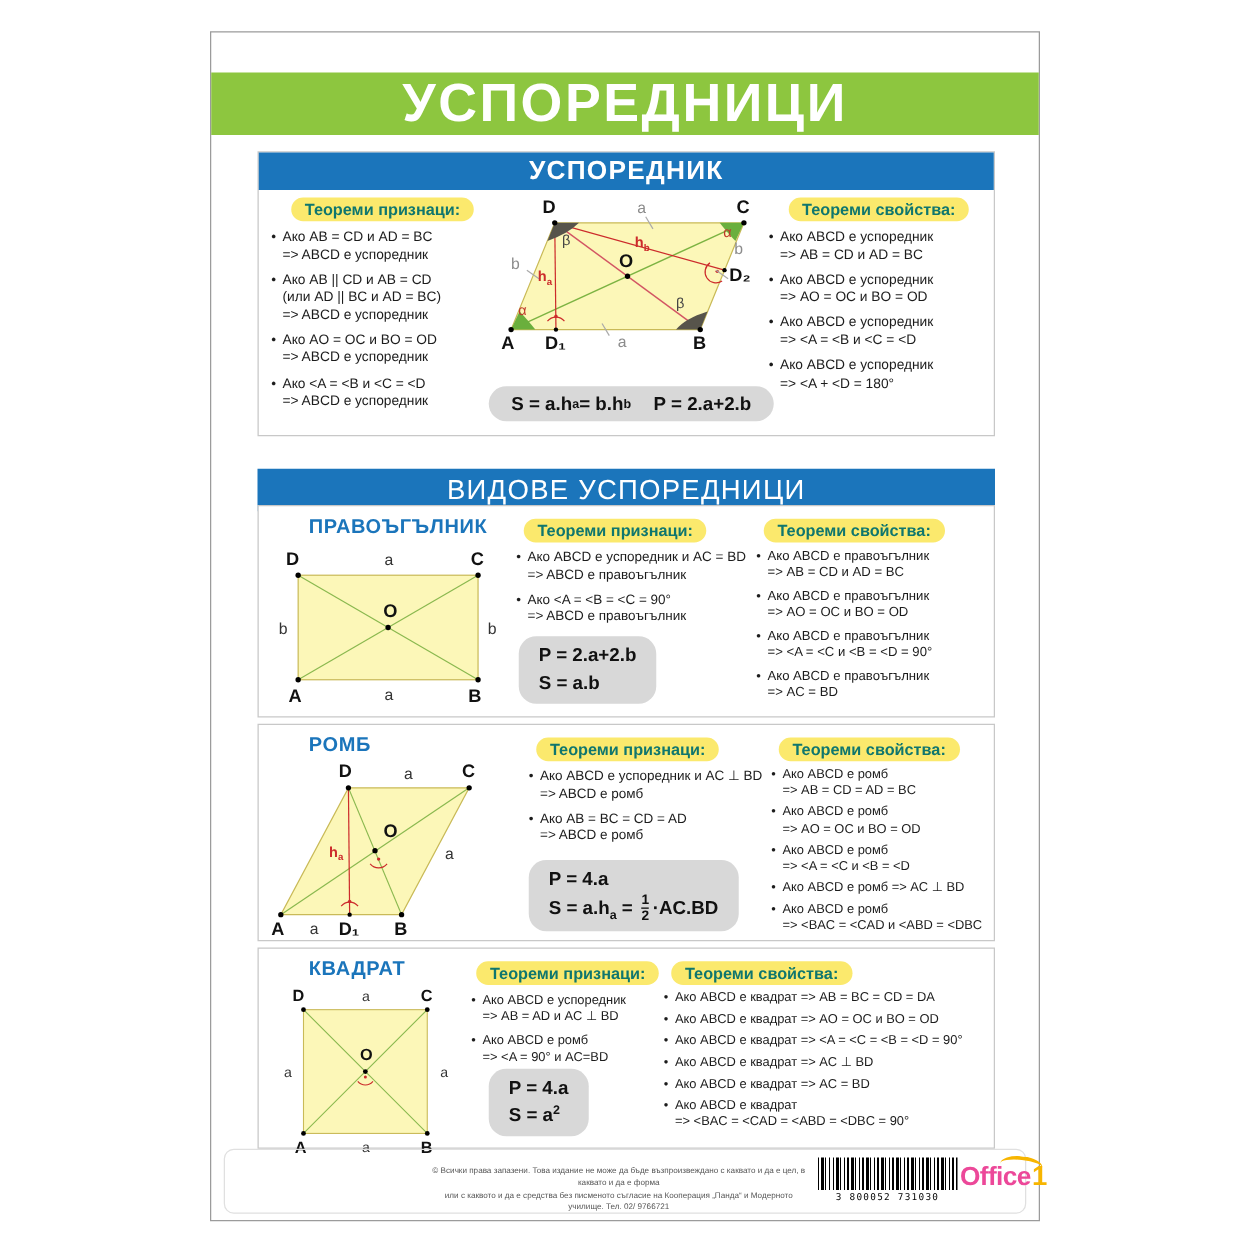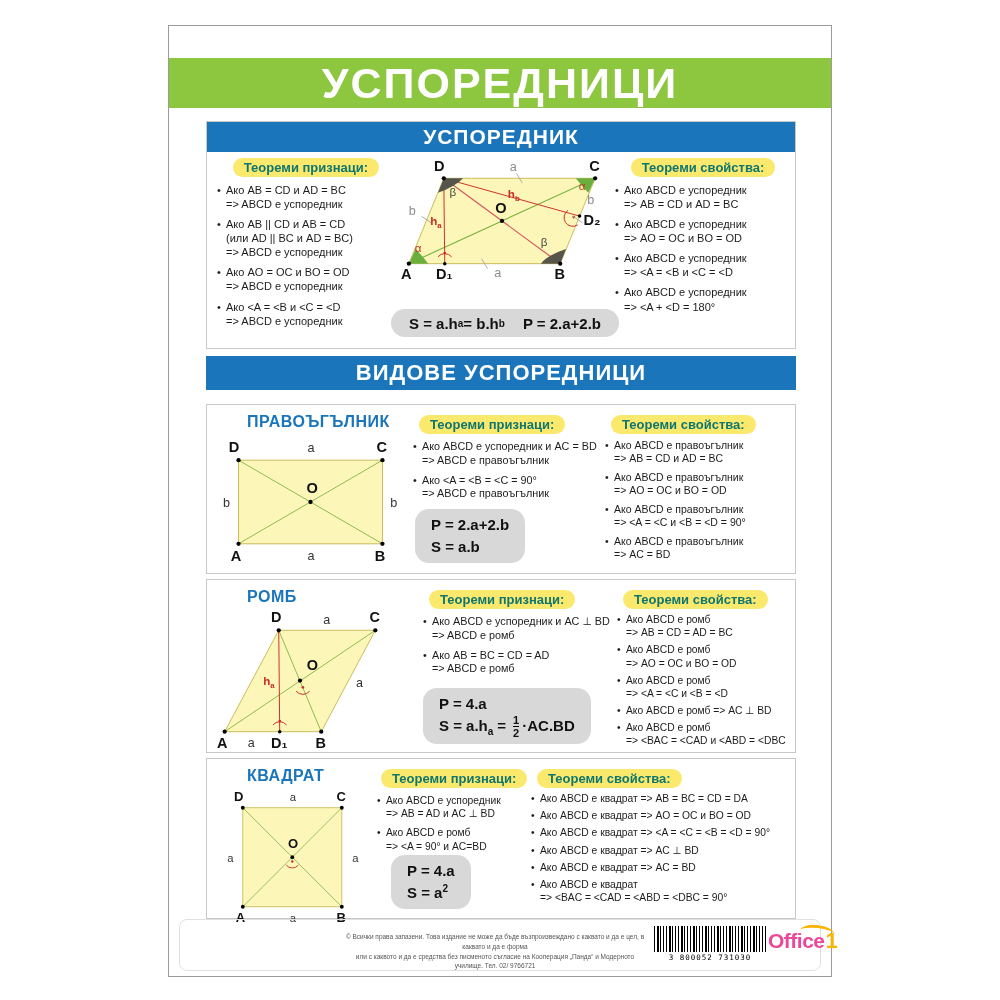--- a/index.html
+++ b/index.html
@@ -2,21 +2,21 @@
 <html><head>
 <meta charset="utf-8">
 <style>
   html,body{margin:0;padding:0;}
   body{width:1000px;height:1000px;background:#fff;font-family:"Liberation Sans",sans-serif;position:relative;}
   .page{position:absolute;left:168px;top:25px;width:662px;height:950px;background:#fff;border:1px solid #9b9b9b;}
   .main-band{position:absolute;left:0;top:32px;width:662px;height:50px;background:#8dc63f;display:flex;align-items:center;justify-content:center;}
   .main-title{color:#fff;font-size:43px;font-weight:bold;letter-spacing:2px;}
   .sec{position:absolute;left:37px;width:588px;background:#fff;border:1px solid #c8c8c8;}
   .sec-header{height:30px;background:#1b75bb;color:#fff;font-weight:bold;font-size:21px;display:flex;align-items:center;justify-content:center;letter-spacing:1px;}
-  .band2{position:absolute;left:37px;top:330px;width:590px;height:34px;background:#1b75bb;color:#fff;font-weight:bold;font-size:22px;display:flex;align-items:center;justify-content:center;letter-spacing:1px;}
+  .band2{position:absolute;left:37px;top:349px;width:590px;height:34px;background:#1b75bb;color:#fff;font-weight:normal;font-size:22px;display:flex;align-items:center;justify-content:center;letter-spacing:1px;}
   #sec1{top:95px;height:226px;}
   #sec2{top:378px;height:168px;}
   #sec3{top:553px;height:172px;}
   #sec4{top:732px;height:159px;}
   .pill{display:inline-block;background:#fbe96d;border-radius:12px;padding:2px 11px;font-weight:bold;font-size:13px;color:#0f766e;}
   .bullet{position:relative;padding-left:9px;margin-top:6px;white-space:pre-line;font-size:11px;line-height:1.28;color:#1c1c1c;}
   .bullet::before{content:"\2022";position:absolute;left:0;top:0;}
   .col{position:absolute;}
   .s1-left{left:10px;top:36px;width:178px;text-align:left;}
   .s1-center{left:188px;top:33px;width:218px;}

